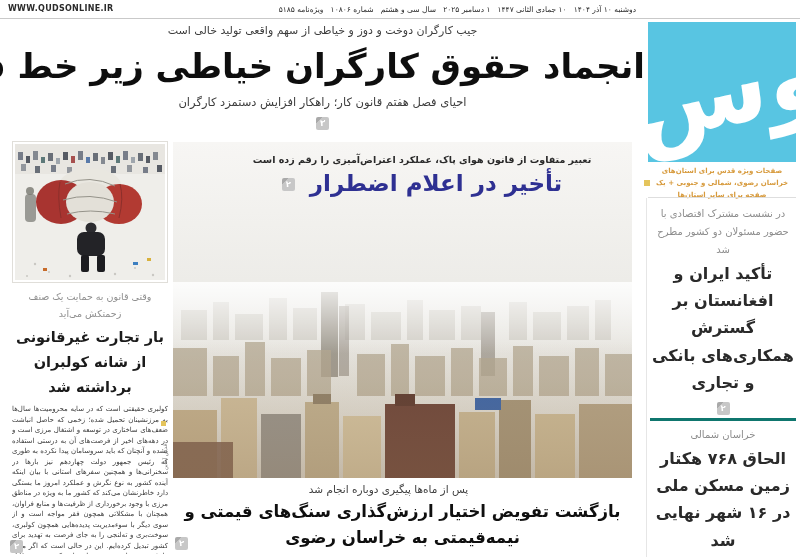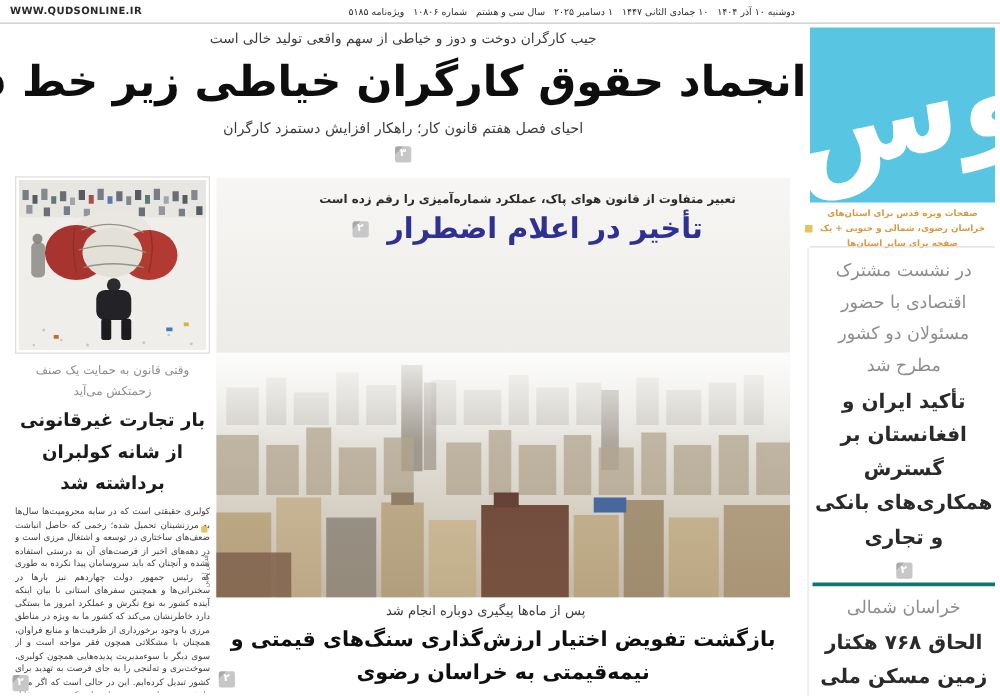--- a/index.html
+++ b/index.html
@@ -54,21 +54,21 @@
   
   .bottom-story{position:absolute;left:173px;top:483px;width:459px;direction:rtl;}
   .bs-kicker{font-size:10.5px;color:#3d3d3d;text-align:center;padding-right:28px;margin-bottom:4px;}
   .bs-headline{font-size:16.5px;font-weight:bold;color:#0f0f0f;text-align:center;line-height:1.6;}
   .bottom-story-badge{position:absolute;left:175px;top:537px;}
 
   
   .sidebar{position:absolute;left:650px;top:200px;width:146px;direction:rtl;text-align:center;}
   .sb-article{padding:5px 2px 3px;}
   .sb-article + .sb-article{border-top:3px solid #0f766e;}
-  .sb-kicker{font-size:14px;color:#8d8d8d;line-height:1.8;margin-bottom:1px;}
+  .sb-kicker{font-size:10px;color:#8d8d8d;line-height:1.8;margin-bottom:1px;}
   .sb-headline{font-size:16px;font-weight:bold;color:#2a2a2a;line-height:1.7;}
   .sb-article .badge{margin-top:4px;}
 </style>
 </head>
 <body>
 
 <div class="topbar-url">WWW.QUDSONLINE.IR</div>
 <div class="dateline">دوشنبه ۱۰ آذر ۱۴۰۴   ۱۰ جمادی الثانی ۱۴۴۷   ۱ دسامبر ۲۰۲۵   سال سی و هشتم   شماره ۱۰۸۰۶   ویژه‌نامه ۵۱۸۵</div>
 <div class="top-divider"></div>
 
@@ -230,21 +230,21 @@
       <rect x="362" y="272" width="40" height="64" fill="#cbb996"></rect>
         <rect x="406" y="262" width="53" height="74" fill="#b3a184"></rect>
       <rect x="302" y="256" width="26" height="12" fill="#3b64a8"></rect>
       <rect x="140" y="252" width="18" height="10" fill="#8f7f68"></rect>
       <rect x="222" y="252" width="20" height="12" fill="#5d3a30"></rect>
       <rect x="0" y="300" width="60" height="36" fill="#7a5a4a" opacity="0.85"></rect>
     </g>
     <rect x="0" y="200" width="459" height="136" fill="url(#smog)"></rect>
   </svg>
   <div class="photo-overlay">
-    <div class="po-kicker">تعبیر متفاوت از قانون هوای پاک، عملکرد شماره‌آمیزی را رقم زده است</div>
+    <div class="po-kicker">تعبیر متفاوت از قانون هوای پاک، عملکرد اعتراض‌آمیزی را رقم زده است</div>
     <div class="po-headline">
       <span>تأخیر در اعلام اضطرار</span>
       <span class="badge">۲</span>
     </div>
   </div>
 </div>
 <div class="credit-marker"></div>
 <div class="photo-credit">قدس آنلاین</div>
 
 <div class="bottom-story">

